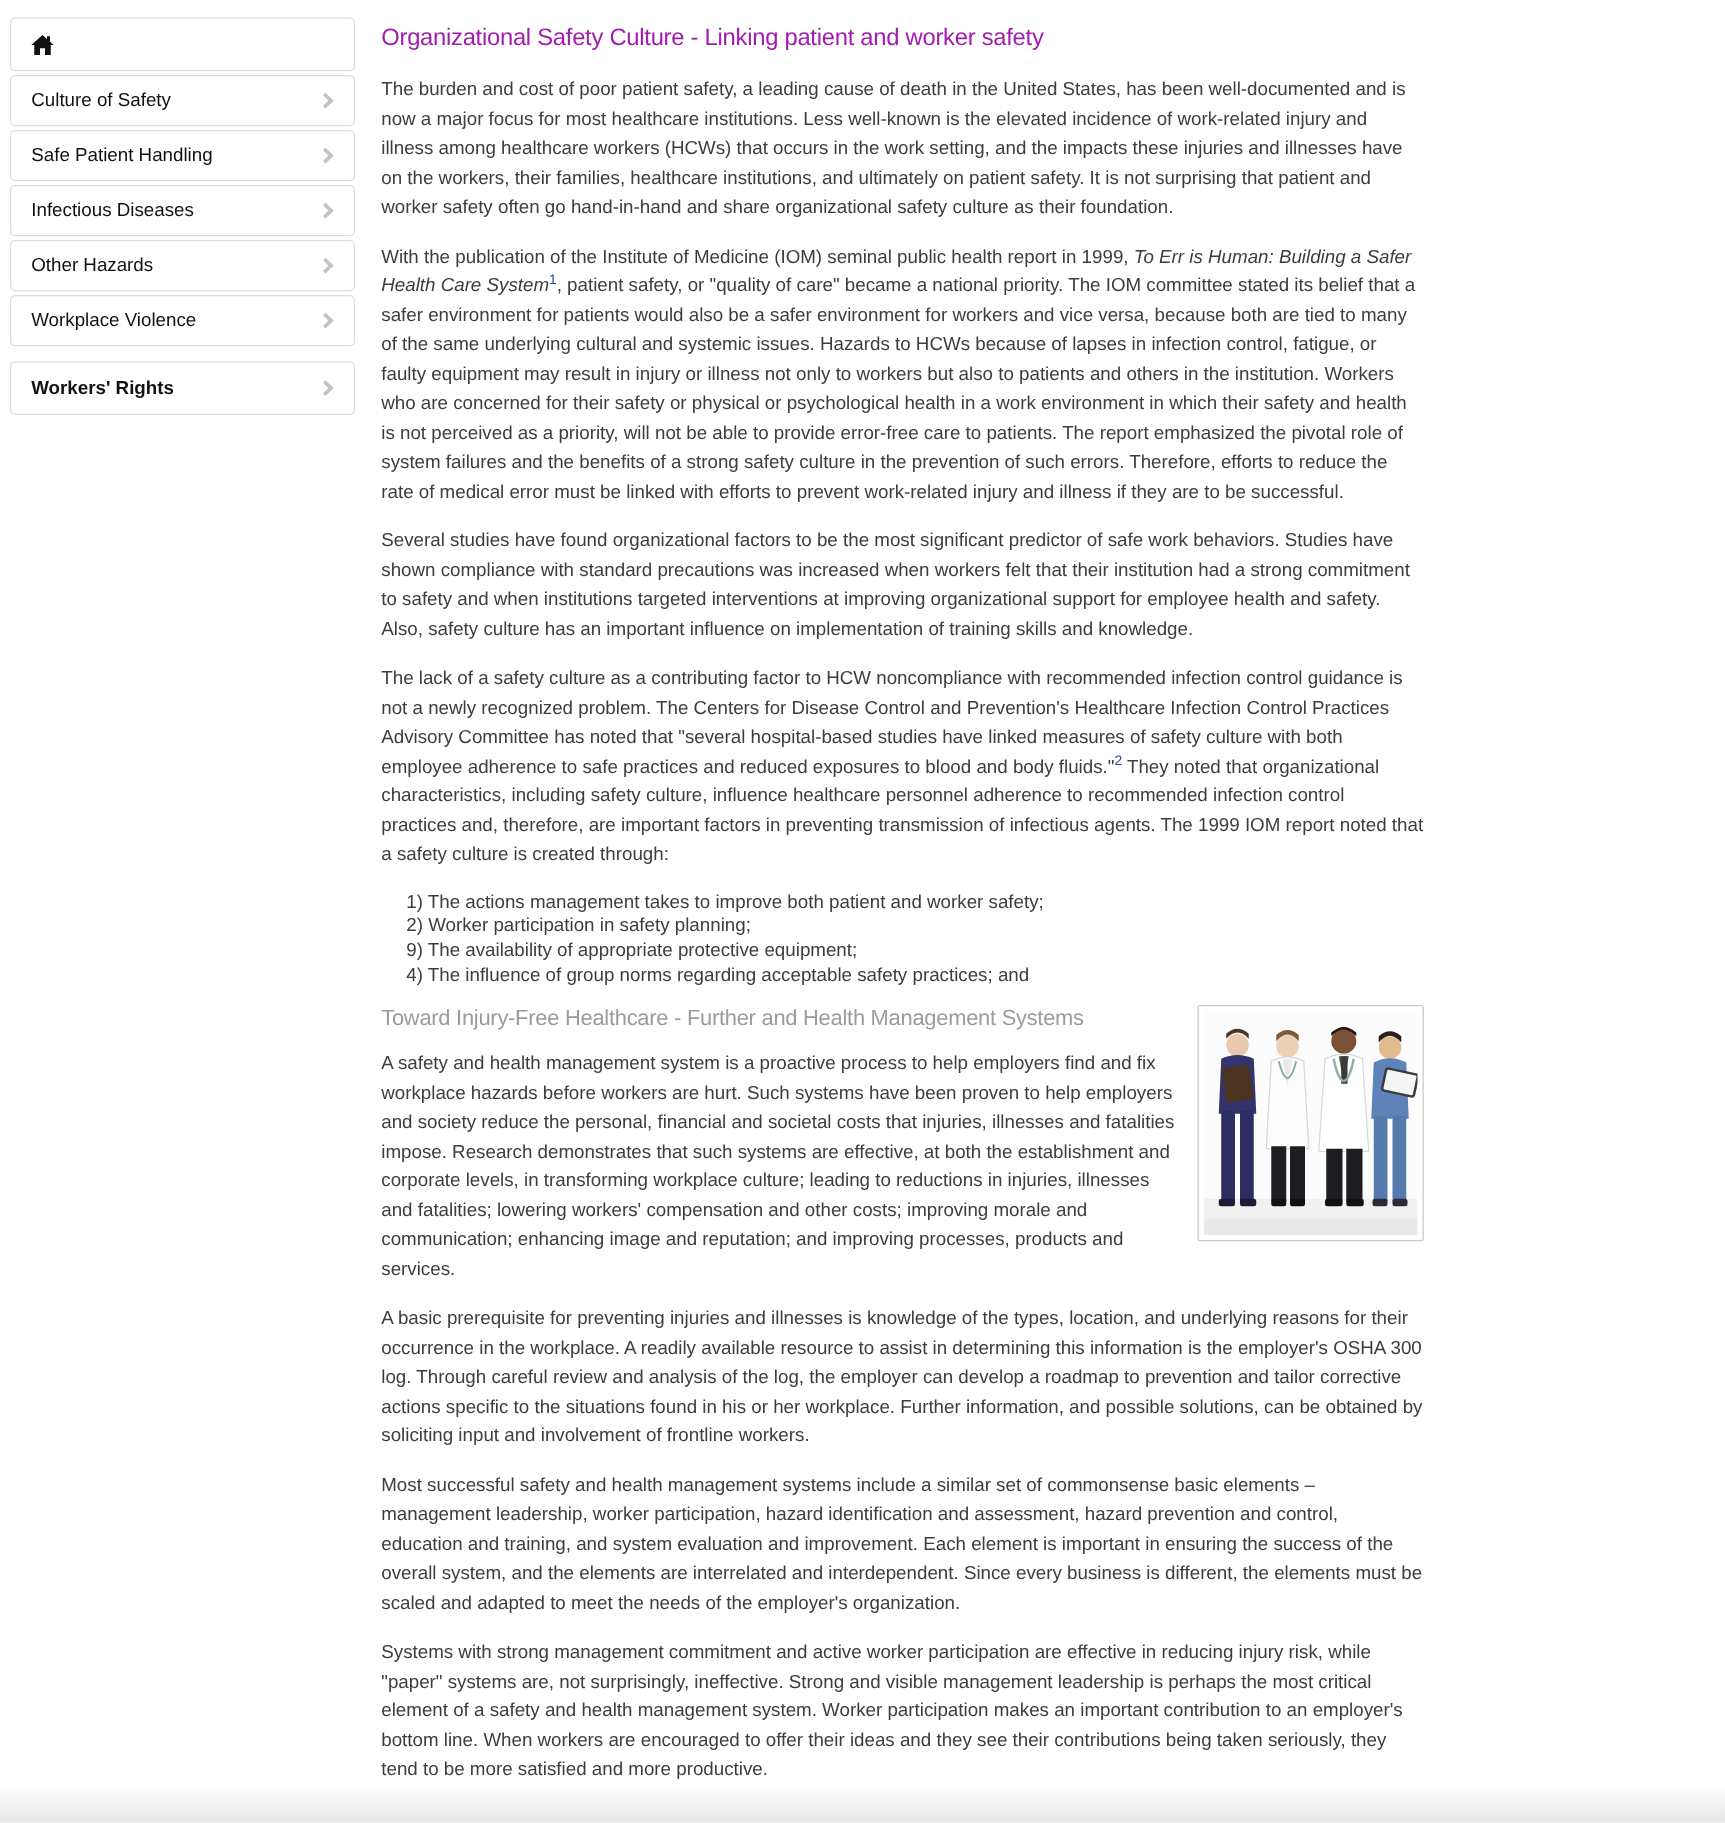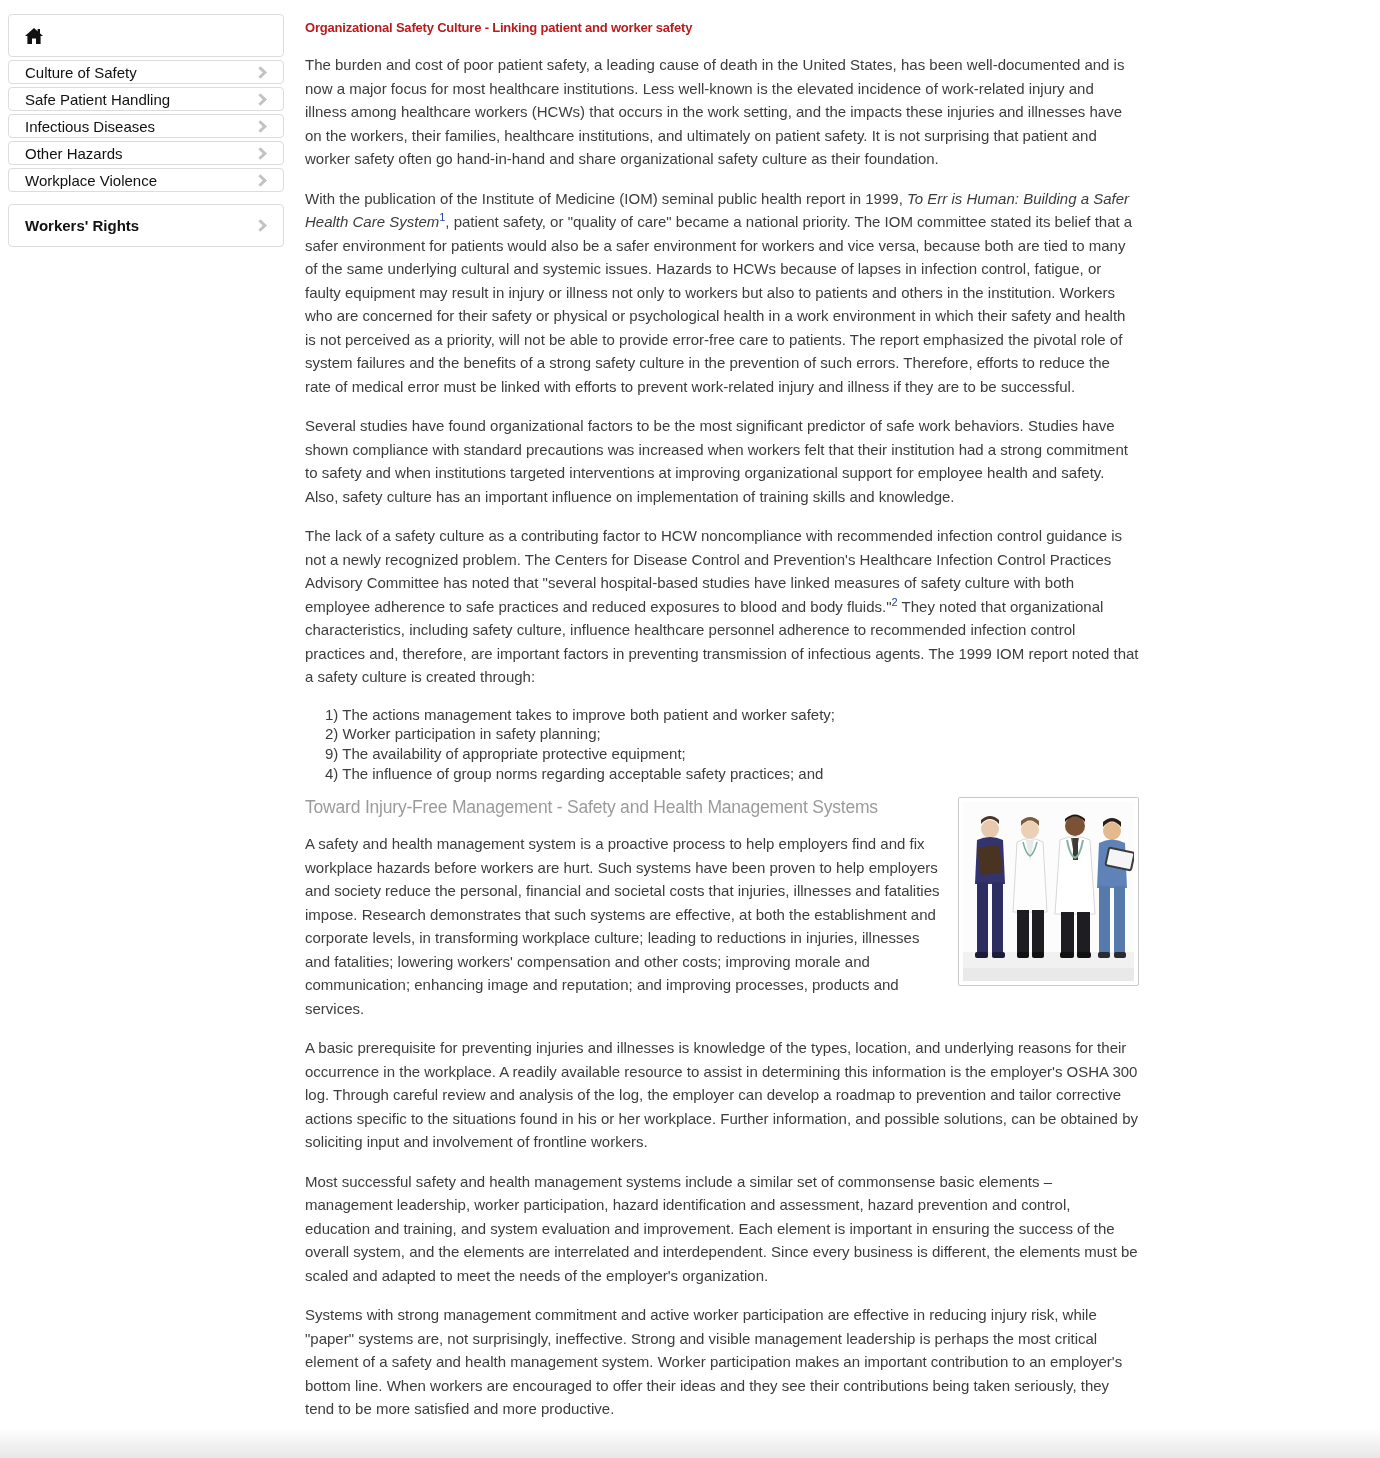--- a/index.html
+++ b/index.html
@@ -23,21 +23,21 @@
     padding:14px 0 0 8px;
   }
 
   
   .sidebar { width:276px; flex-shrink:0; }
   .nav-item {
     background:#fff;
     border:1px solid #dcdcdc;
     border-radius:4px;
     margin-bottom:3px;
-    height:24px;
+    height:41px;
     padding:0 16px;
     display:flex;
     align-items:center;
     justify-content:space-between;
     font-size:15px;
     color:#111;
     cursor:pointer;
   }
   .nav-item.home-item { height:43px; }
   .nav-item.workers-rights { margin-top:12px; height:43px; font-weight:bold; }
@@ -52,23 +52,23 @@
   .home-svg { width:18px; height:16px; display:block; }
 
   
   .main {
     margin-left:21px;
     width:834px;
     font-size:15px;
   }
   .page-title {
     margin:6px 0 18px 0;
-    font-size:13px;
-    font-weight:700;
-    color:#b91c1c;
+    font-size:19px;
+    font-weight:400;
+    color:#a21caf;
     letter-spacing:-0.2px;
   }
   .section-title {
     margin:4px 0 14px 0;
     font-size:17.5px;
     font-weight:400;
     color:#9b9b9b;
     letter-spacing:-0.2px;
   }
   .main p { margin:0 0 16px 0; line-height:23.5px; }
@@ -198,21 +198,21 @@
         <path d="M140 25 Q149 14 158 25 L158 20 Q149 12 140 20 Z" fill="#2b1e14"></path>
         <path d="M136 41 Q149 34 162 41 L164 86 L134 86 Z" fill="#5f83b8"></path>
         <rect x="136" y="84" width="11" height="68" fill="#567aac"></rect>
         <rect x="151" y="84" width="11" height="68" fill="#567aac"></rect>
         <rect x="135" y="150" width="12" height="6" rx="2" fill="#2a2a33"></rect>
         <rect x="151" y="150" width="12" height="6" rx="2" fill="#2a2a33"></rect>
         <rect x="144" y="48" width="26" height="18" rx="2" fill="#f5f5f5" stroke="#3b3b3b" stroke-width="2" transform="rotate(12 157 57)"></rect>
       </svg>
     </div>
 
-    <h2 class="section-title">Toward Injury-Free Management - Safety and Health Management Systems</h2>
+    <h2 class="section-title">Toward Injury-Free Healthcare - Further and Health Management Systems</h2>
 
     <p><span>A safety and health management system is a proactive process to help employers find and fix workplace hazards before workers are hurt. Such systems have been proven to help employers and society reduce the personal, financial and societal costs that injuries, illnesses and fatalities impose. Research demonstrates that such systems are effective, at both the establishment and corporate levels, in transforming workplace culture; leading to reductions in injuries, illnesses and fatalities; lowering workers' compensation and other costs; improving morale and communication; enhancing image and reputation; and improving processes, products and services.</span></p>
 
     <p><span>A basic prerequisite for preventing injuries and illnesses is knowledge of the types, location, and underlying reasons for their occurrence in the workplace. A readily available resource to assist in determining this information is the employer's OSHA 300 log. Through careful review and analysis of the log, the employer can develop a roadmap to prevention and tailor corrective actions specific to the situations found in his or her workplace. Further information, and possible solutions, can be obtained by soliciting input and involvement of frontline workers.</span></p>
 
     <p><span>Most successful safety and health management systems include a similar set of commonsense basic elements – management leadership, worker participation, hazard identification and assessment, hazard prevention and control, education and training, and system evaluation and improvement. Each element is important in ensuring the success of the overall system, and the elements are interrelated and interdependent. Since every business is different, the elements must be scaled and adapted to meet the needs of the employer's organization.</span></p>
 
     <p><span>Systems with strong management commitment and active worker participation are effective in reducing injury risk, while "paper" systems are, not surprisingly, ineffective. Strong and visible management leadership is perhaps the most critical element of a safety and health management system. Worker participation makes an important contribution to an employer's bottom line. When workers are encouraged to offer their ideas and they see their contributions being taken seriously, they tend to be more satisfied and more productive.</span></p>
 
   </div>

